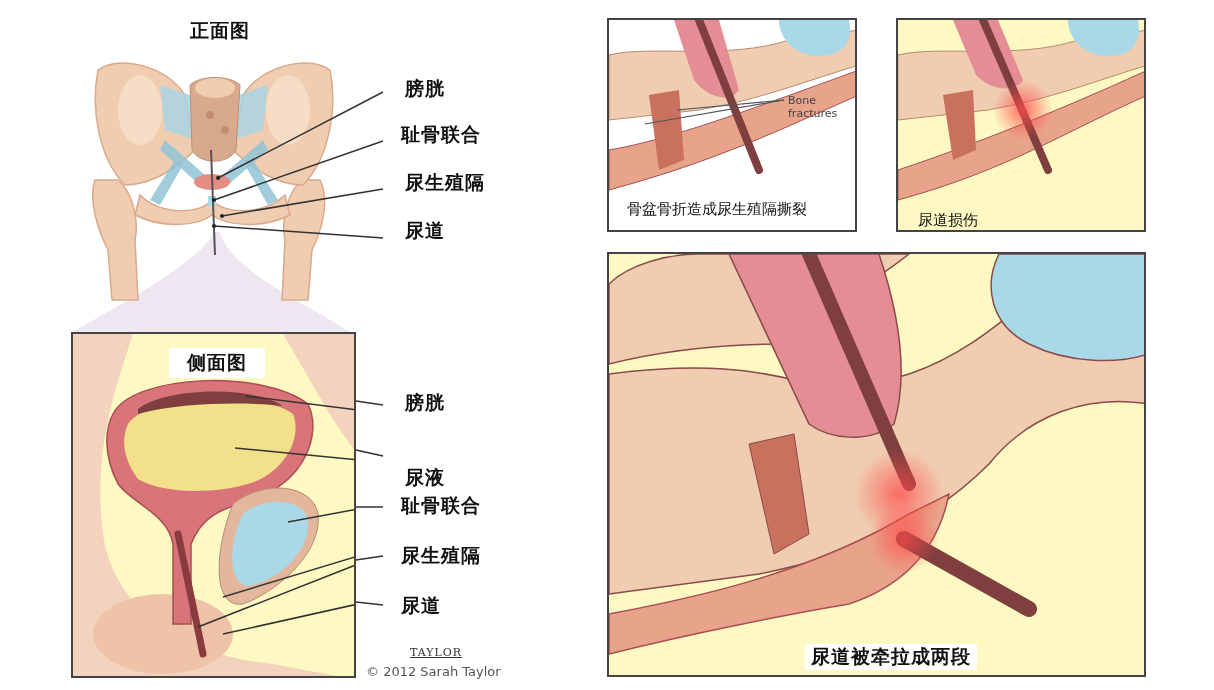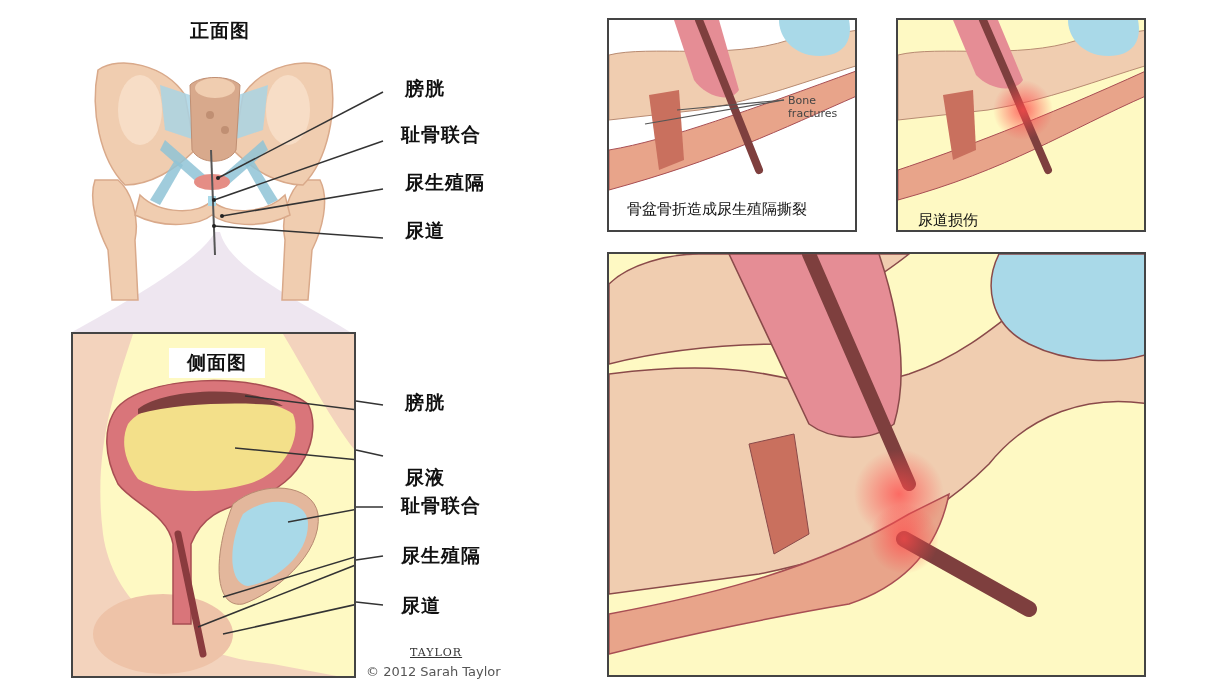--- a/index.html
+++ b/index.html
@@ -175,13 +175,14 @@
 
     <path d="M120,0 L270,0 C290,60 300,120 285,170 C260,190 220,185 200,170 Z" fill="#e58d95" stroke="#8a4a4a" stroke-width="1.5"></path>
 
     <path d="M200,0 L300,230" stroke="#7e3f3e" stroke-width="14" stroke-linecap="round"></path>
 
     <path d="M295,285 L420,355" stroke="#7e3f3e" stroke-width="16" stroke-linecap="round"></path>
 
     <circle cx="290" cy="240" r="45" fill="url(#glow2)"></circle>
     <circle cx="295" cy="285" r="35" fill="url(#glow2)"></circle>
   </svg>
+  <div class="abs bigcap" style="left:196px;top:390px;background:#fff;padding:0 6px;">尿道被牵拉成两段</div>
 </div>
 
 </body></html>

